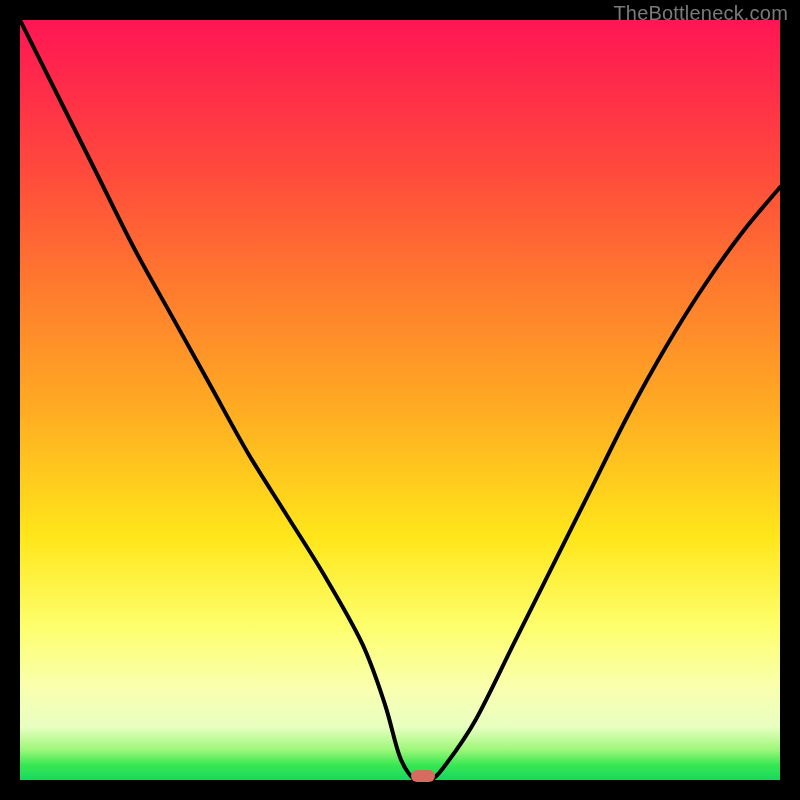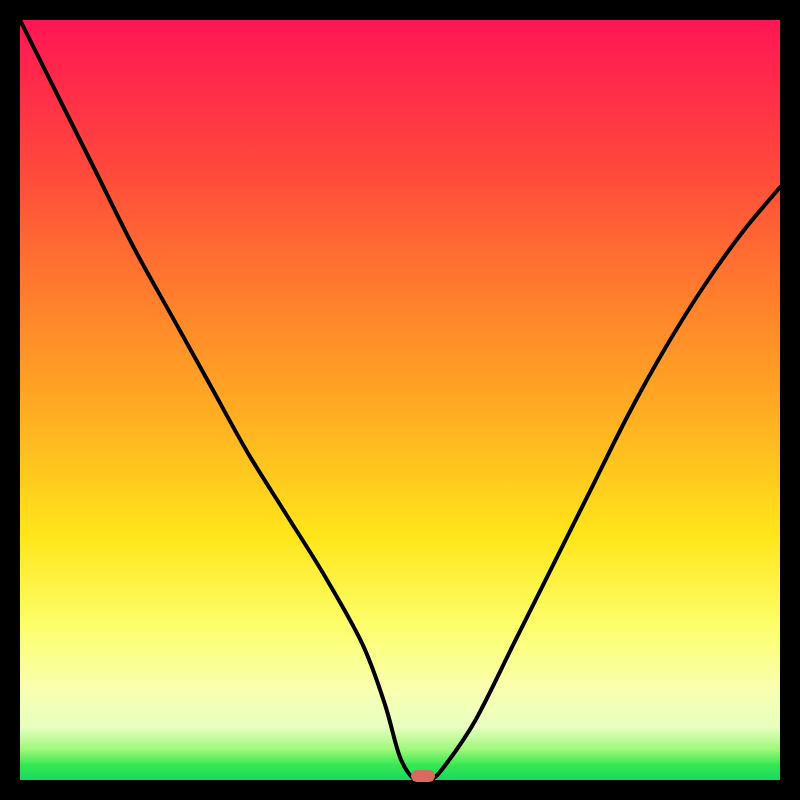--- a/index.html
+++ b/index.html
@@ -66,20 +66,21 @@
     background: #d86a5f;
     z-index: 3;
     transform: translate(-50%, -50%);
   }
 </style>
 </head>
 <body>
 
 <div class="frame">
 
+  <div class="watermark">TheBottleneck.com</div>
 
   <div class="plot-area">
 
     <svg class="curve" viewBox="0 0 760 760" preserveAspectRatio="none">
       <path id="curve-path" fill="none" stroke="#000" stroke-width="4" stroke-linecap="round" stroke-linejoin="round" d="M 0 0 C 6.333333333333333 12.666666666666666, 25.333333333333336 50.66666666666667, 38 76 C 50.666666666666664 101.33333333333333, 63.333333333333336 126.66666666666667, 76 152 C 88.66666666666667 177.33333333333334, 101.33333333333333 203.93333333333334, 114 228 C 126.66666666666667 252.06666666666666, 139.33333333333334 273.6, 152 296.40000000000003 C 164.66666666666666 319.20000000000005, 177.33333333333334 342, 190 364.8 C 202.66666666666666 387.6, 215.33333333333334 411.66666666666663, 228 433.2 C 240.66666666666666 454.73333333333335, 253.33333333333334 473.73333333333335, 266 494 C 278.6666666666667 514.2666666666667, 291.3333333333333 533.2666666666667, 304 554.8 C 316.6666666666667 576.3333333333333, 331.8666666666667 601.6666666666667, 342 623.2 C 352.1333333333333 644.7333333333333, 358.4666666666667 665, 364.8 684 C 371.1333333333333 703, 374.93333333333334 724.5333333333334, 380 737.2 C 385.06666666666666 749.8666666666667, 390.1333333333333 756.2, 395.2 760 C 400.26666666666665 763.8, 405.33333333333337 762.5333333333333, 410.40000000000003 760 C 415.4666666666667 757.4666666666667, 418 754.9333333333333, 425.6 744.8 C 433.20000000000005 734.6666666666666, 444.6 719.4666666666667, 456 699.2 C 467.4 678.9333333333334, 481.3333333333333 648.5333333333334, 494 623.2 C 506.6666666666667 597.8666666666667, 519.3333333333334 572.5333333333334, 532 547.2 C 544.6666666666666 521.8666666666667, 557.3333333333334 496.5333333333333, 570 471.2 C 582.6666666666666 445.8666666666667, 595.3333333333334 419.26666666666665, 608 395.2 C 620.6666666666666 371.1333333333333, 633.3333333333334 348.33333333333337, 646 326.8 C 658.6666666666666 305.26666666666665, 671.3333333333334 285, 684 266 C 696.6666666666666 247, 709.3333333333334 229.26666666666674, 722 212.80000000000007 C 734.6666666666666 196.3333333333334, 753.6666666666666 174.79999999999995, 760 167.19999999999993"></path>
     </svg>
 
     <div class="marker" id="min-marker" style="left: 402.8px; top: 756px;"></div>
 
   </div>

